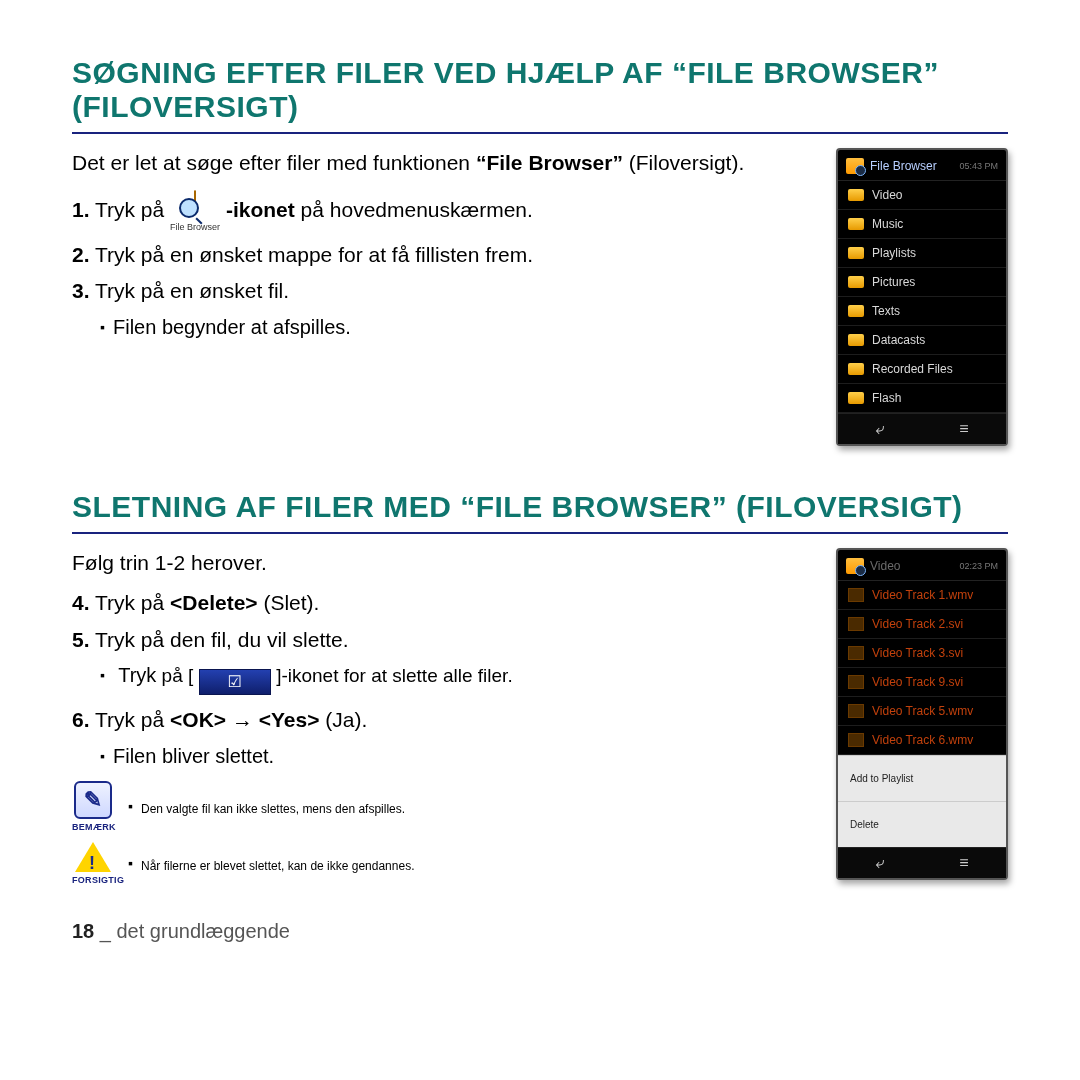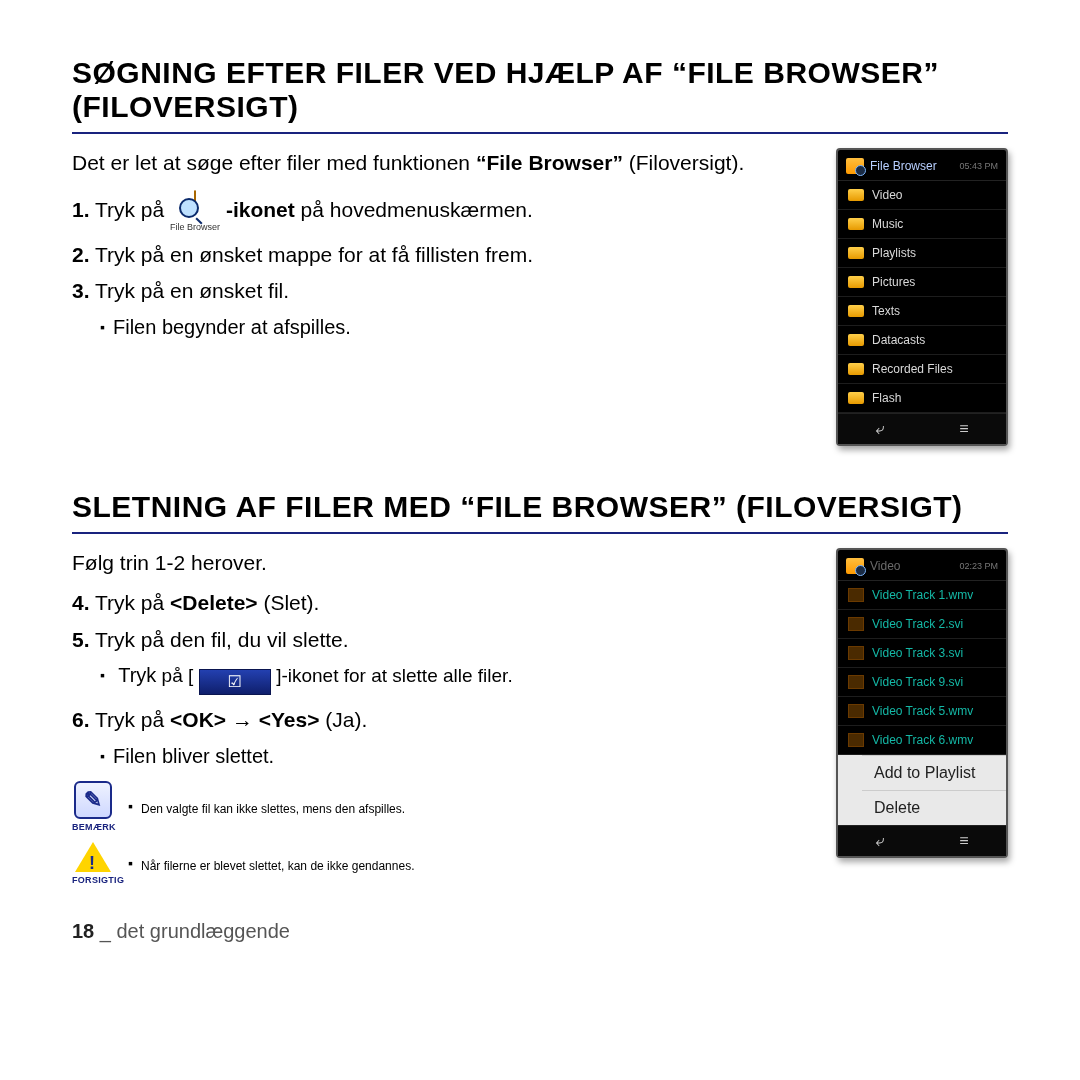--- a/index.html
+++ b/index.html
@@ -12,21 +12,21 @@
     height: 1080px;
     box-sizing: border-box;
   }
   .page {
     padding: 56px 72px 0 72px;
     position: relative;
   }
   h1.section {
     font-size: 30px;
     font-weight: bold;
-    color: #000000;
+    color: #0f766e;
     margin: 0 0 8px 0;
     letter-spacing: 0.5px;
   }
   .hr {
     border: none;
     border-top: 2px solid #19237e;
     margin: 0 0 14px 0;
   }
   .cols {
     display: flex;
@@ -187,36 +187,36 @@
   .fb-mini::after{
     content:'';position:absolute;right:-2px;bottom:-2px;
     width:9px;height:9px;border:1px solid #7fb8ff;border-radius:50%;
     background:#1a2b44;
   }
   .device .row {
     display:flex; align-items:center; gap:8px;
     padding: 7px 10px;
     border-bottom: 1px solid #1d1d1d;
   }
-  .device .row.dim { color:#14b8a6; }
+  .device .row.dim { color:#c2410c; }
   .folder {
     width: 16px; height: 12px;
     background: linear-gradient(#ffcf4a,#e79a00);
     border-radius: 2px;
     flex-shrink:0;
   }
   .film {
     width:14px;height:12px;border:1px solid #6b3a00;background:#4a2a00;
     flex-shrink:0;
   }
   .device .menu {
     background:#e9e9e9;color:#222;
   }
   .device .menu .mrow{
-    padding:8px 12px;border-top:1px solid #ccc;font-size:16px;margin-left:24px;
+    padding:17px 12px;border-top:1px solid #ccc;font-size:10px;
   }
   .device .bottombar{
     display:flex;justify-content:space-around;
     padding:6px 0;background:#0a0a0a;border-top:1px solid #222;
     color:#ccc;font-size:16px;
   }
 
   .block2 { margin-top: 44px; }
   .sq-bullet::before{
     content:'▪';

